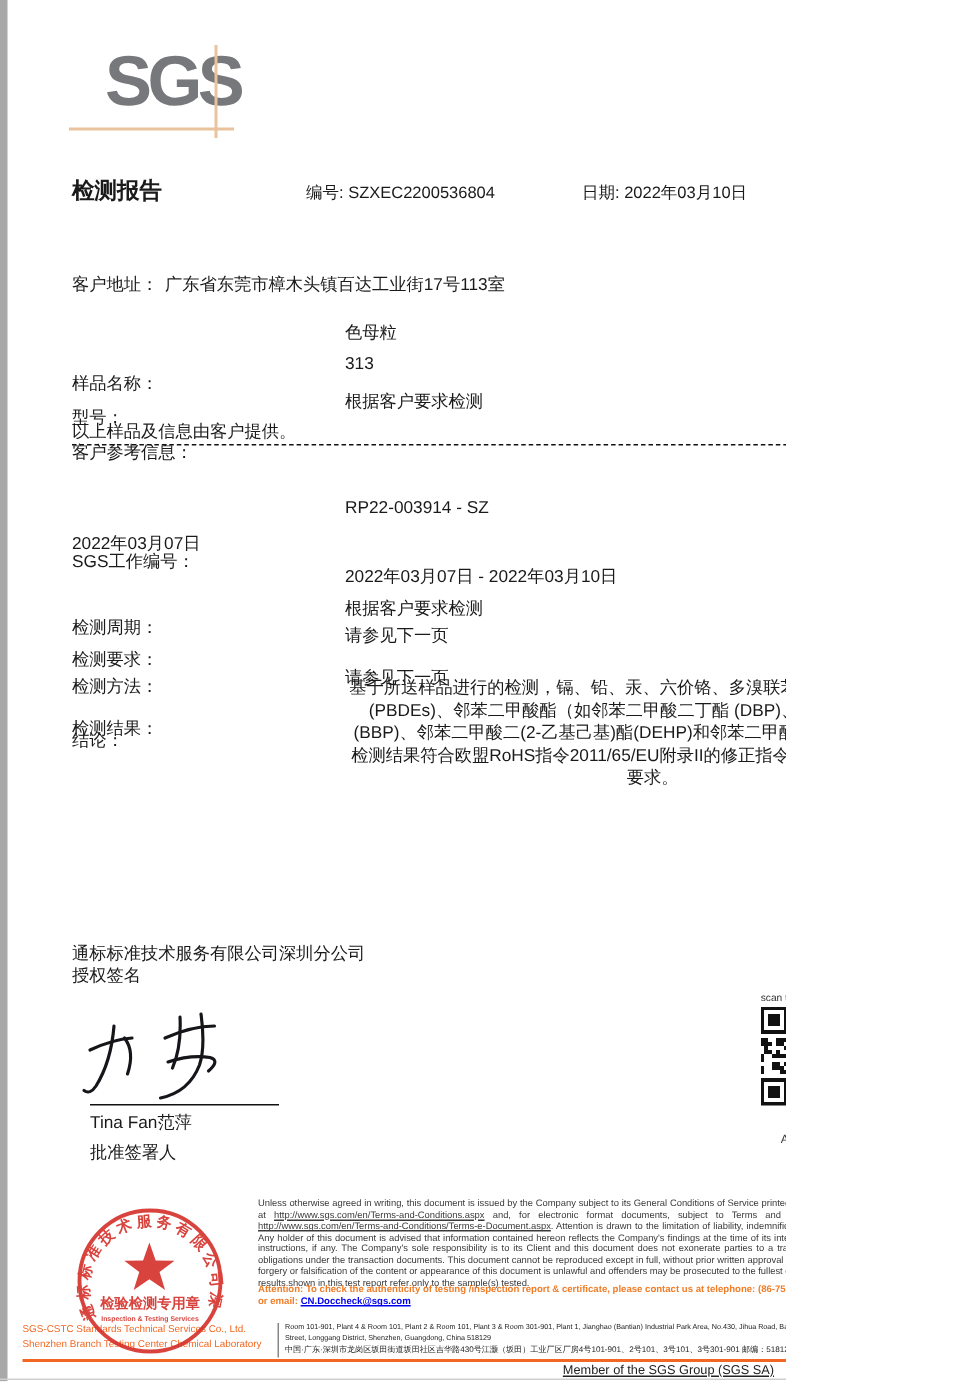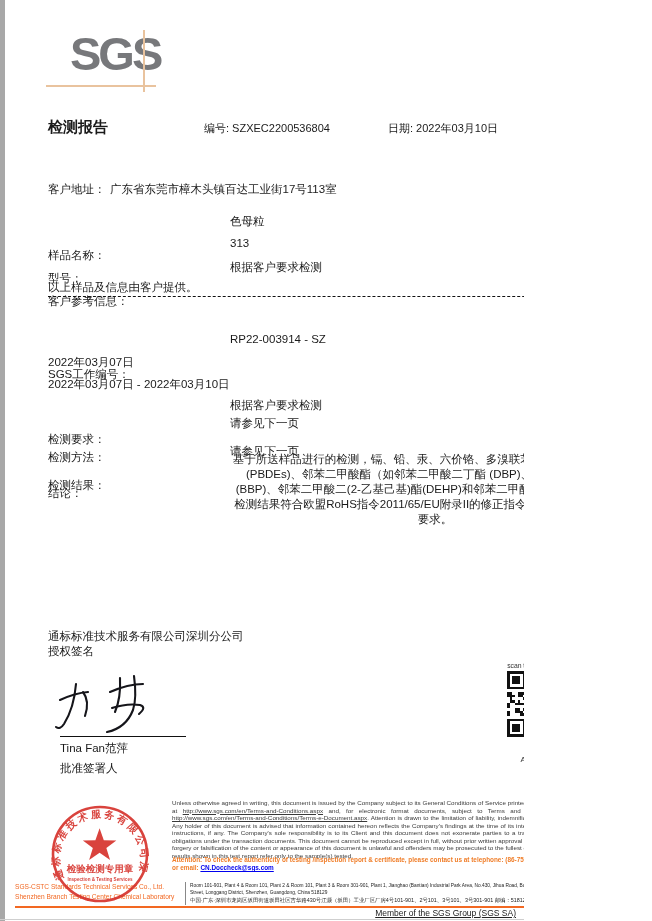--- a/index.html
+++ b/index.html
@@ -96,20 +96,21 @@
   <div class="dash"></div>
 
   <div class="kv s" style="top:333px">
     <span class="lbl">SGS工作编号：</span>
     <span class="val">RP22-003914 - SZ</span>
   </div>
   <div class="kv s" style="top:355px">
     <span class="val">2022年03月07日</span>
   </div>
   <div class="kv s" style="top:377px">
+    <span class="lbl">检测周期：</span>
     <span class="val">2022年03月07日 - 2022年03月10日</span>
   </div>
   <div class="kv s" style="top:398px">
     <span class="lbl">检测要求：</span>
     <span class="val">根据客户要求检测</span>
   </div>
   <div class="kv s" style="top:416px">
     <span class="lbl">检测方法：</span>
     <span class="val">请参见下一页</span>
   </div>

